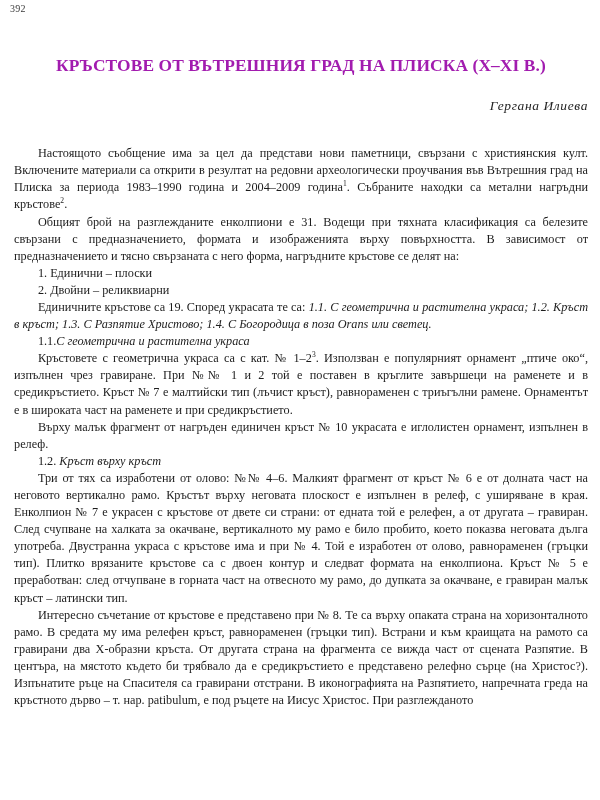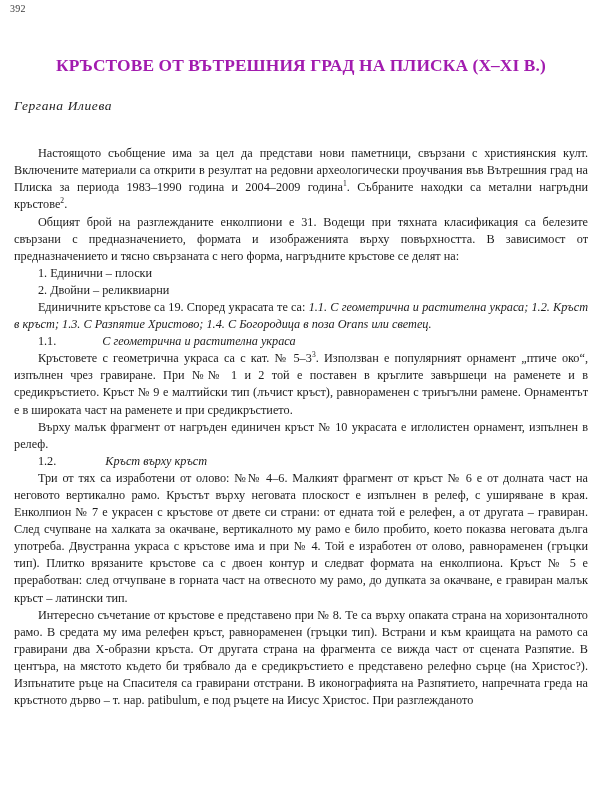--- a/index.html
+++ b/index.html
@@ -43,21 +43,21 @@
     text-align: center;
     letter-spacing: 0.1px;
     line-height: 1.1;
     margin: 0 0 0 0;
     white-space: nowrap;
     color: #a21caf;
   }
   .doc-author {
     font-size: 13.5px;
     font-style: italic;
-    text-align: left;
+    text-align: right;
     margin: 23px 0 0 0;
     letter-spacing: 0.6px;
     color: #232323;
   }
   .body-text {
     margin-top: 31px;
     font-size: 12.25px;
     line-height: 1.396;
     text-align: justify;
     text-justify: inter-word;
@@ -78,21 +78,20 @@
   .sub-head {
     margin: 0;
     text-indent: 1.95em;
     text-align: left;
   }
   .sub-head b {
     font-weight: normal;
   }
   .sub-head i {
     font-style: italic;
-    margin-left: 46px;
   }
   i.it {
     font-style: italic;
   }
   sup {
     font-size: 0.62em;
     vertical-align: super;
     line-height: 0;
   }
 </style>
@@ -117,21 +116,21 @@
 
       <p class="heading-line">1. Единични – плоски</p>
 
       <p class="heading-line">2. Двойни – реликвиарни</p>
 
 
       <p><span>Единичните кръстове са 19. Според украсата те са: </span><i class="it">1.1. С геометрична и растителна украса; 1.2. Кръст в кръст; 1.3. С Разпятие Христово; 1.4. С Богородица в поза Orans или светец.</i></p>
 
       <p class="sub-head"><b>1.1.</b><i>С геометрична и растителна украса</i></p>
 
-      <p><span>Кръстовете с геометрична украса са с кат. № 5–3</span><sup>3</sup><span>. Използван е популярният орнамент „птиче око“, изпълнен чрез гравиране. При №№ 1 и 2 той е поставен в кръглите завършеци на раменете и в средикръстието. Кръст № 9 е малтийски тип (лъчист кръст), равнораменен с триъгълни рамене. Орнаментът е в широката част на раменете и при средикръстието.</span></p>
+      <p><span>Кръстовете с геометрична украса са с кат. № 1–2</span><sup>3</sup><span>. Използван е популярният орнамент „птиче око“, изпълнен чрез гравиране. При №№ 1 и 2 той е поставен в кръглите завършеци на раменете и в средикръстието. Кръст № 7 е малтийски тип (лъчист кръст), равнораменен с триъгълни рамене. Орнаментът е в широката част на раменете и при средикръстието.</span></p>
 
       <p>Върху малък фрагмент от нагръден единичен кръст № 10 украсата е иглолистен орнамент, изпълнен в релеф.</p>
 
       <p class="sub-head"><b>1.2.</b> <i>Кръст върху кръст</i></p>
 
       <p>Три от тях са изработени от олово: №№ 4–6. Малкият фрагмент от кръст № 6 е от долната част на неговото вертикално рамо. Кръстът върху неговата плоскост е изпълнен в релеф, с уширяване в края. Енколпион № 7 е украсен с кръстове от двете си страни: от едната той е релефен, а от другата – гравиран. След счупване на халката за окачване, вертикалното му рамо е било пробито, което показва неговата дълга употреба. Двустранна украса с кръстове има и при № 4. Той е изработен от олово, равнораменен (гръцки тип). Плитко врязаните кръстове са с двоен контур и следват формата на енколпиона. Кръст № 5 е преработван: след отчупване в горната част на отвесното му рамо, до дупката за окачване, е гравиран малък кръст – латински тип.</p>
 
       <p>Интересно съчетание от кръстове е представено при № 8. Те са върху опаката страна на хоризонталното рамо. В средата му има релефен кръст, равнораменен (гръцки тип). Встрани и към краищата на рамото са гравирани два Х-образни кръста. От другата страна на фрагмента се вижда част от сцената Разпятие. В центъра, на мястото където би трябвало да е средикръстието е представено релефно сърце (на Христос?). Изпънатите ръце на Спасителя са гравирани отстрани. В иконографията на Разпятието, напречната греда на кръстното дърво – т. нар. patibulum, е под ръцете на Иисус Христос. При разглежданото</p>
 
     </div>

